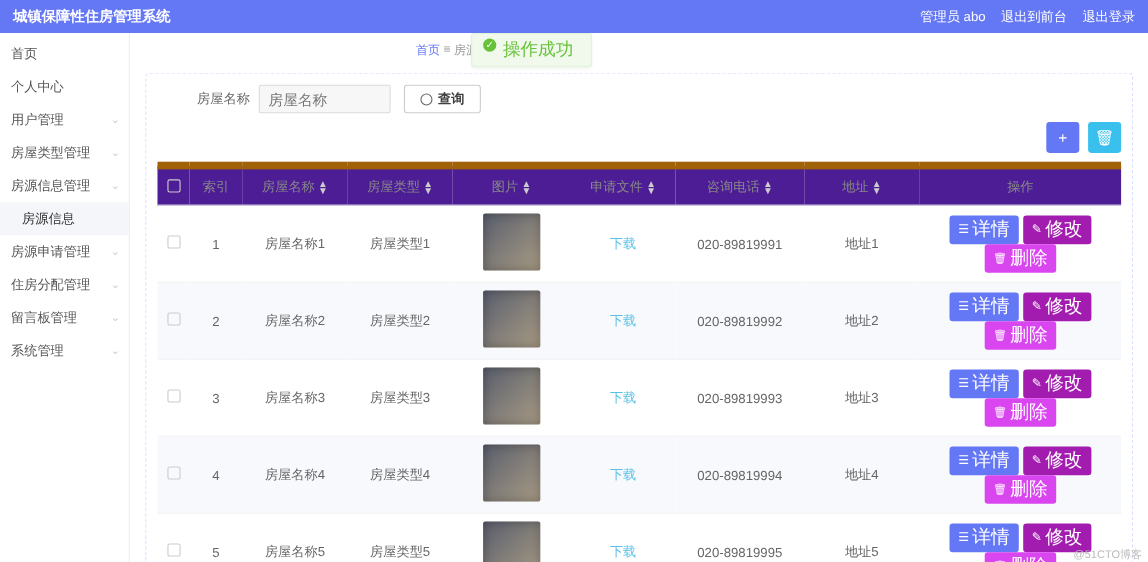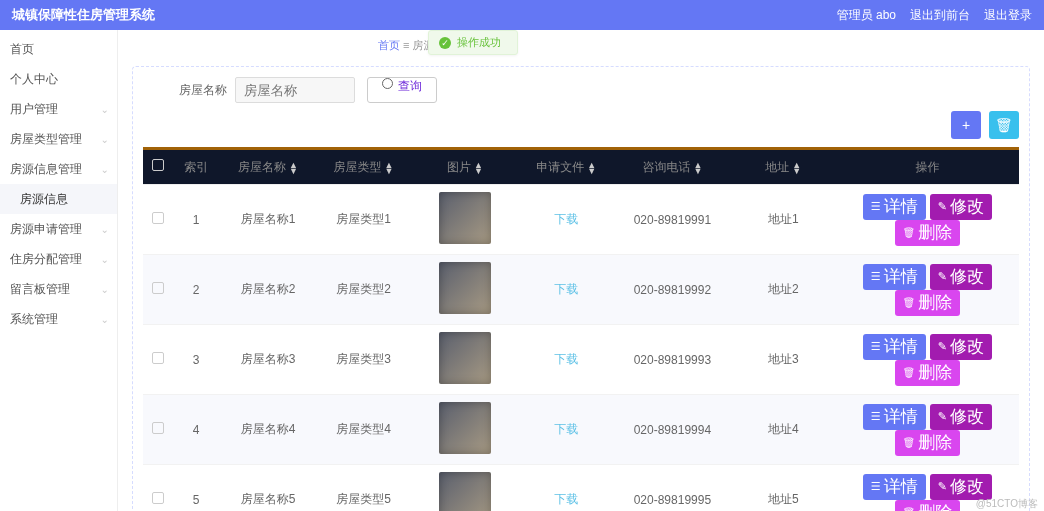--- a/index.html
+++ b/index.html
@@ -8,34 +8,34 @@
 .topbar .grow { flex:1; }
 .topbar .tlink { color:#fff; margin-left:14px; font-weight:normal; font-size:12px; cursor:pointer; }
 .main { display:flex; height:485px; }
 .sidebar { width:118px; border-right:1px solid #eee; padding-top:4px; }
 .sidebar .item { display:flex; align-items:center; height:30px; padding:0 10px; color:#555; cursor:pointer; font-size:12px; position:relative; }
 .sidebar .item.selected { background:#f5f6fa; color:#333; padding-left:20px; }
 .sidebar .item .arrow { position:absolute; right:8px; color:#ccc; font-size:10px; }
 .content { flex:1; position:relative; overflow:auto; }
 .crumb { height:30px; display:flex; align-items:center; padding-left:260px; color:#999; font-size:11px; }
 .crumb .c1 { color:#6477f4; cursor:pointer; }
-.success { position:absolute; top:0; left:310px; background:#f0f9eb; border:1px solid #e1f3d8; color:#67c23a; padding:4px 16px 4px 10px; border-radius:3px; font-size:11px; display:flex; align-items:center; box-shadow:0 1px 3px rgba(0,0,0,.05); z-index:5;}
+.success { position:absolute; top:0; left:310px; background:#f0f9eb; border:1px solid #e1f3d8; color:#67c23a; padding:4px 16px 4px 10px; border-radius:3px; font-size:16px; display:flex; align-items:flex-start; box-shadow:0 1px 3px rgba(0,0,0,.05); z-index:5;}
 .success::before { content:"✓"; display:inline-flex; width:12px; height:12px; background:#67c23a; color:#fff; border-radius:50%; align-items:center; justify-content:center; margin-right:6px; font-size:9px; }
 .panel { margin:6px 14px 0 14px; border:1px dashed #d6dcff; border-radius:4px; padding:10px 10px 10px 10px; min-height:465px;}
 .filter { display:flex; align-items:center; margin-bottom:8px; }
 .filter .lbl { margin:0 8px 0 36px; color:#666; }
 .filter input { height:26px; width:120px; border:1px solid #dcdcdc; background:#f7f7f7; padding:0 8px; color:#999; border-radius:2px; }
-.filter .search-btn { margin-left:12px; height:26px; padding:0 14px; border:1px solid #ccc; background:#fff; border-radius:3px; color:#6d28d9; cursor:pointer; display:inline-flex; align-items:flex-start; }
+.filter .search-btn { margin-left:12px; height:26px; padding:0 14px; border:1px solid #ccc; background:#fff; border-radius:3px; color:#404040; cursor:pointer; display:inline-flex; align-items:center;font-weight:bold; }
 .filter .search-btn::before { content:""; width:9px; height:9px; border:1.5px solid #666; border-radius:50%; margin-right:5px; display:inline-block; position:relative; }
 .actionbar { display:flex; justify-content:flex-end; margin:6px 0 8px 0; }
 .actionbar .btn { height:28px; width:30px; display:flex; align-items:center; justify-content:center; color:#fff; border-radius:3px; margin-left:8px; cursor:pointer; font-size:14px; }
 .actionbar .add { background:#6477f4; }
 .actionbar .del { background:#39c0ed; }
 table { width:100%; border-collapse:collapse; }
-thead th { height:36px; background:#0f172a; border-top:3px solid #a16207; border-bottom:1px solid #eee; color:#888; font-weight:normal; font-size:12px;font-family:Liberation Serif, serif; }
+thead th { height:36px; background:#4c1d95; border-top:7px solid #a16207; border-bottom:1px solid #eee; color:#888; font-weight:normal; font-size:12px; }
 thead th .sort { color:#ccc; font-size:9px; margin-left:3px; display:inline-block; line-height:6px; vertical-align:middle;}
 tbody tr { border-bottom:1px solid #f2f2f2; }
 tbody tr.alt { background:#f8f9fd; }
 tbody td { height:70px; text-align:center; font-size:12px; color:#666; vertical-align:middle; }
 .chk { width:12px; height:12px; border:1px solid #ccc; display:inline-block; border-radius:2px; }
 .thumb { width:52px; height:52px; background:linear-gradient(135deg,#5a5f6d 0%,#a89b84 100%); display:inline-block; border-radius:2px; box-shadow:inset 0 0 10px rgba(0,0,0,.3);}
 .dl { color:#5dc1e6; cursor:pointer; }
 .ops .ob { display:inline-flex; align-items:center; height:26px; padding:0 8px; border-radius:3px; color:#fff; cursor:pointer; margin:0 2px; font-size:17px; }
 .ops .ob::before { font-size:11px; margin-right:3px; }
 .ob.det { background:#6477f4; } .ob.det::before { content:"☰"; }

